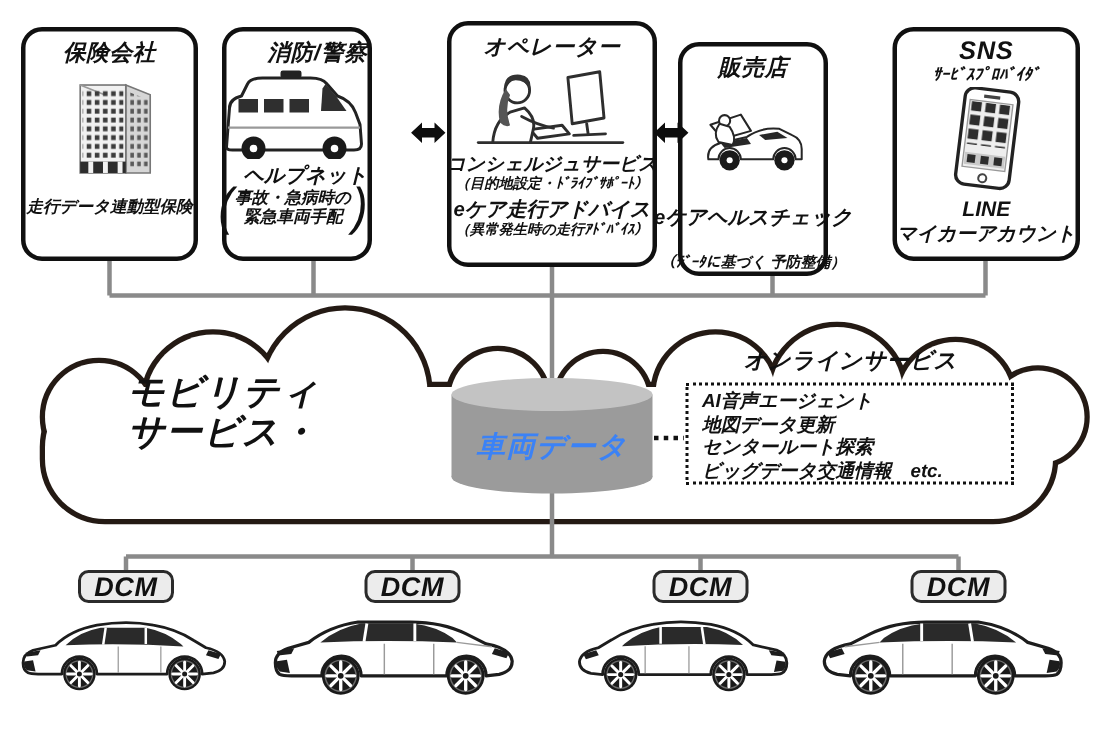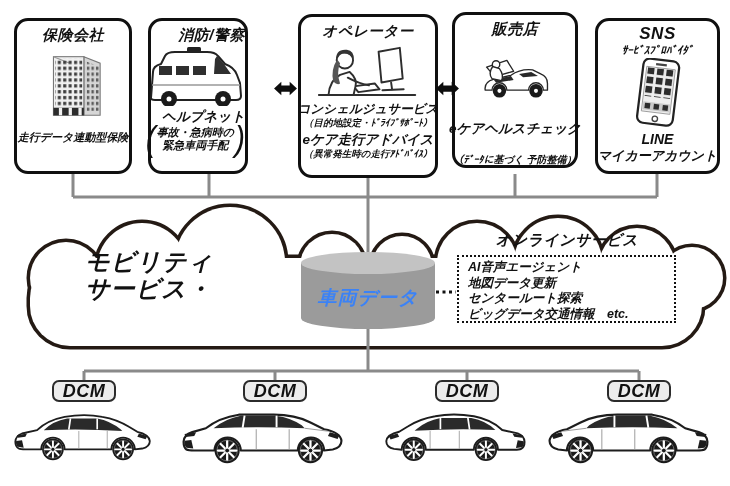--- a/index.html
+++ b/index.html
@@ -212,21 +212,21 @@
       </g>
       <path d="M22,20 Q21,8 33,9 Q41,10 40,19 Q36,12 28,13 Q23,14 22,20 Z" fill="#333"></path>
       <path d="M23,19 Q16,30 19,42 Q23,46 26,44 Q22,33 26,23 Z" fill="#555"></path>
     </svg>
     <div class="svc" style="font-size:12.5px;margin-top:2px">コンシェルジュサービス</div>
     <div class="note">（目的地設定・ﾄﾞﾗｲﾌﾞｻﾎﾟｰﾄ）</div>
     <div class="svc" style="margin-top:4px">eケア走行アドバイス</div>
     <div class="note">（異常発生時の走行ｱﾄﾞﾊﾞｲｽ）</div>
   </div>
 
-  <div class="tbox" style="left:452px;top:12px;width:126px;height:156px;gap:16px;">
+  <div class="tbox" style="left:452px;top:28px;width:100px;height:156px;gap:16px;">
     <div class="ttl">販売店</div>
     <svg width="102" height="66" viewBox="0 0 104 68">
       <polygon points="10,18 40,8 50,24 22,32" fill="#fff" stroke="#262626" stroke-width="2" stroke-linejoin="round"></polygon>
       <path d="M8,52 Q6,40 20,36 L46,30 Q60,20 78,22 L90,28 Q100,32 100,42 L100,52 L94,52 A11,11 0 0 0 72,52 L40,52 A11,11 0 0 0 18,52 Z" fill="#fff" stroke="#262626" stroke-width="2" stroke-linejoin="round"></path>
       <polygon points="20,36 46,31 50,37 24,41" fill="#282828"></polygon>
       <polygon points="58,28 76,25 86,31 64,33" fill="#282828"></polygon>
       <circle cx="24" cy="14" r="5.5" fill="#fff" stroke="#262626" stroke-width="2"></circle>
       <path d="M19,17 Q12,27 18,35 L32,38 Q36,30 29,20 Z" fill="#fff" stroke="#262626" stroke-width="2" stroke-linejoin="round"></path>
       <circle cx="29" cy="53" r="10" fill="#1a1a1a"></circle>
         <circle cx="29" cy="53" r="3" fill="#fff"></circle>

